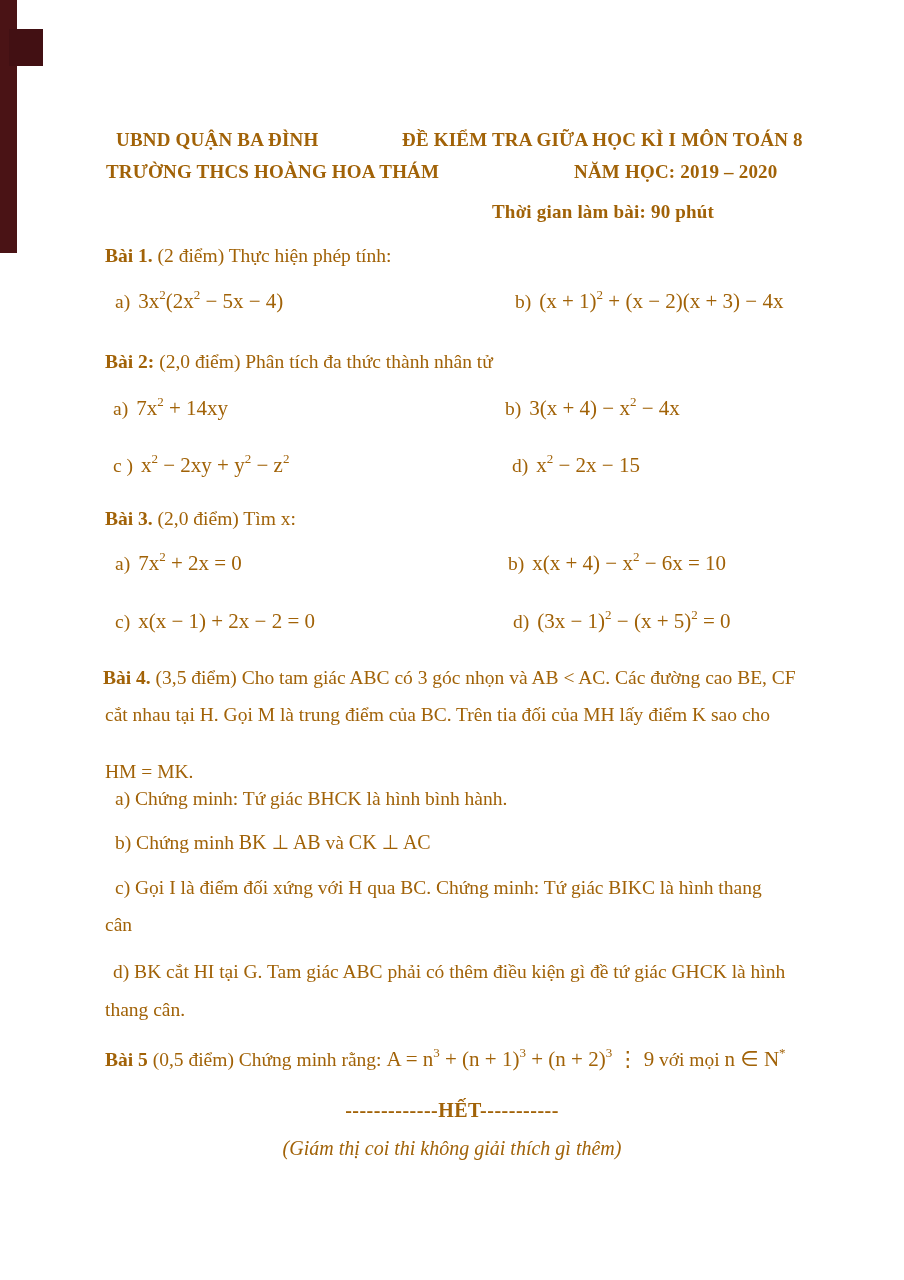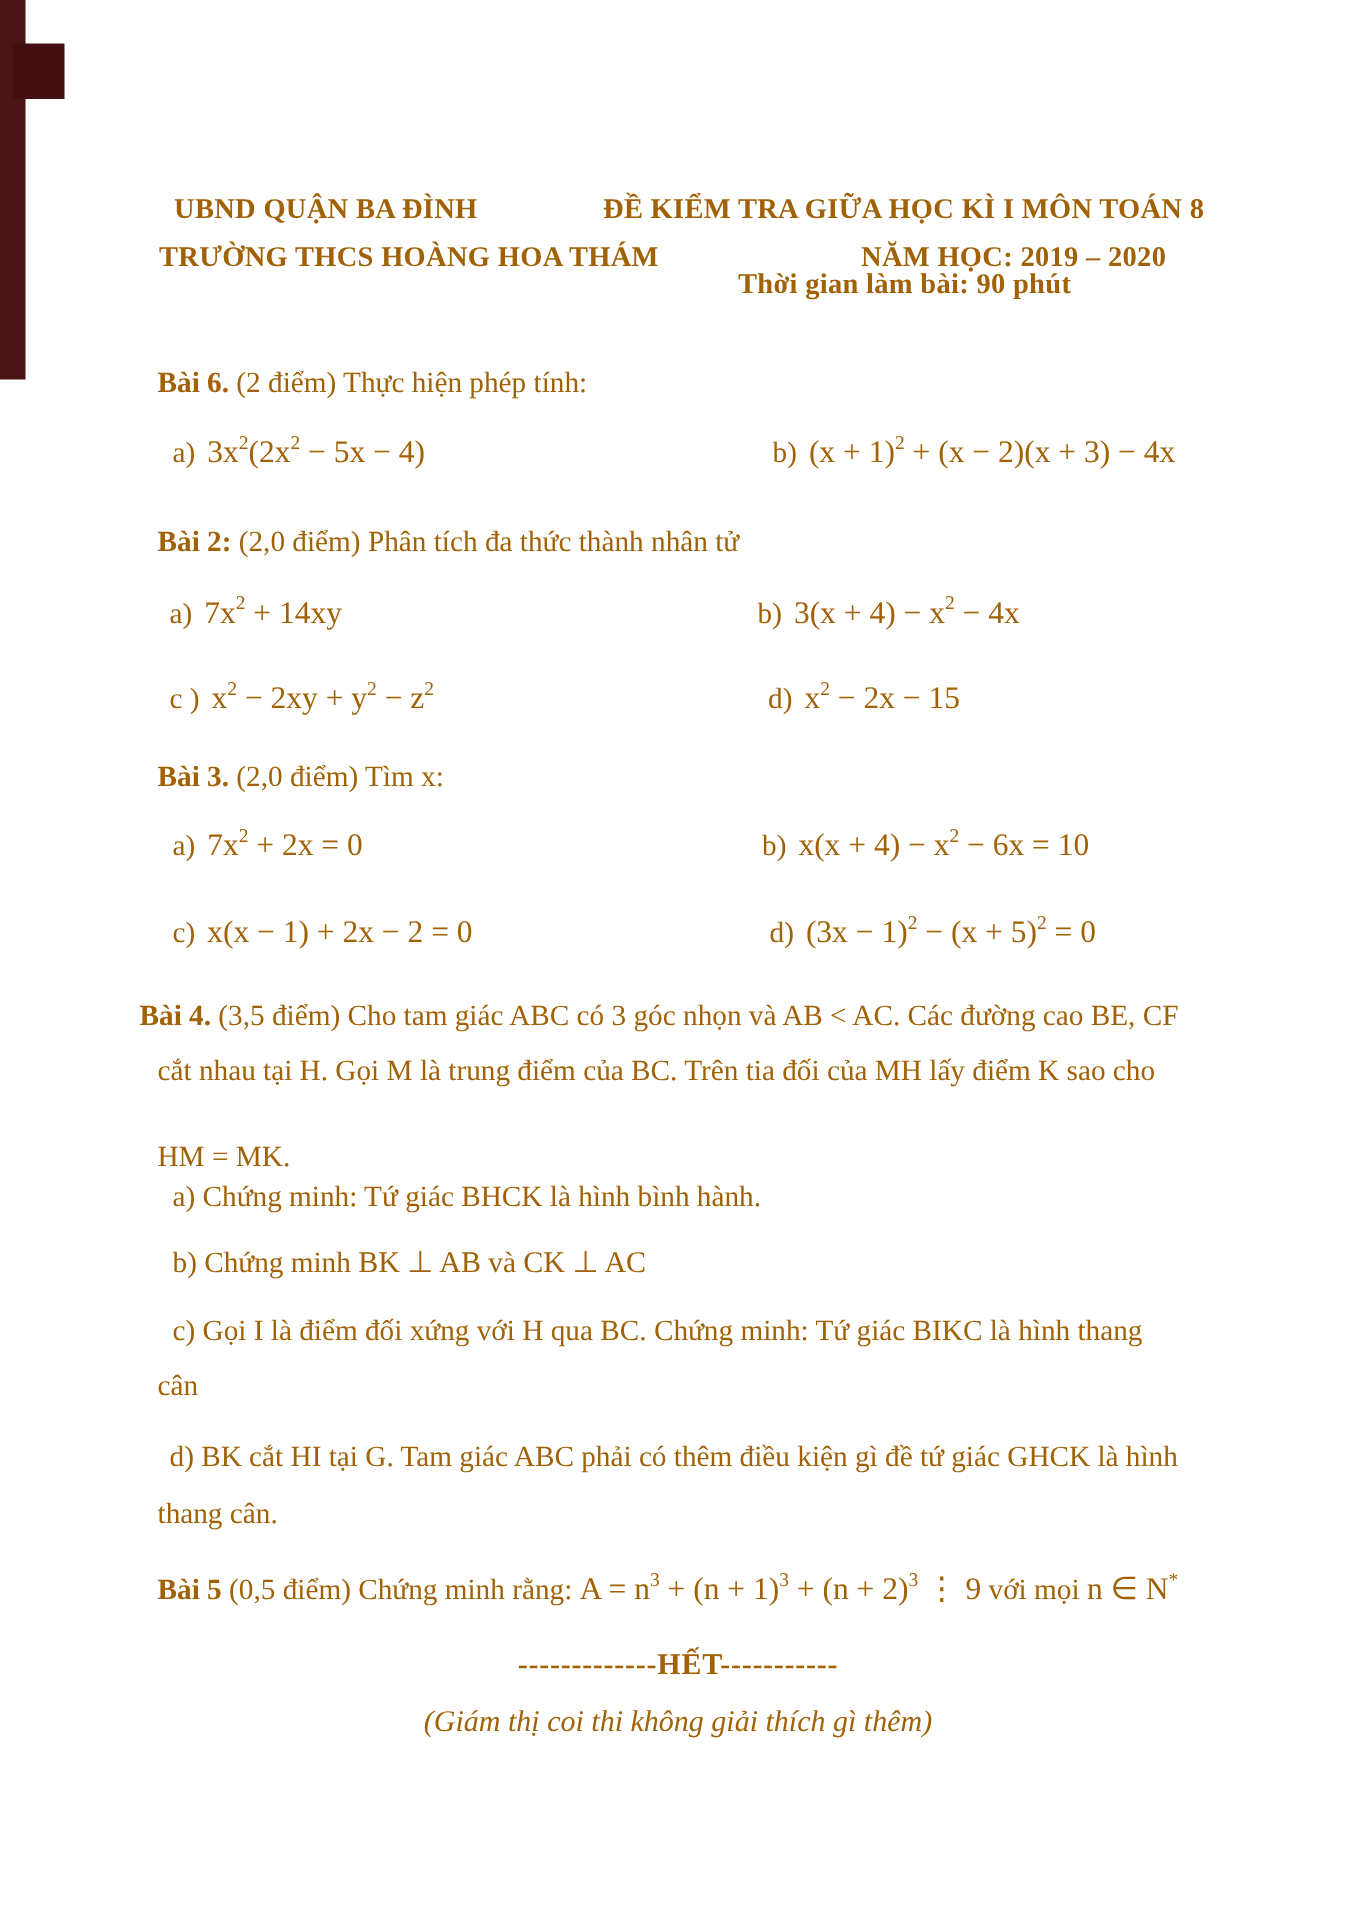--- a/index.html
+++ b/index.html
@@ -36,25 +36,25 @@
 <div class="page">
 
   <div class="scan-bar"></div>
   <div class="scan-square"></div>
 
   <div>
     <div class="abs hdr" style="left:116px;top:128px;">UBND QUẬN BA ĐÌNH</div>
     <div class="abs hdr" style="left:402px;top:128px;">ĐỀ KIỂM TRA GIỮA HỌC KÌ I MÔN TOÁN 8</div>
     <div class="abs hdr" style="left:106px;top:160px;">TRƯỜNG THCS HOÀNG HOA THÁM</div>
     <div class="abs hdr" style="left:574px;top:160px;">NĂM HỌC: 2019 – 2020</div>
-    <div class="abs hdr" style="left:492px;top:178px;">Thời gian làm bài: 90 phút</div>
+    <div class="abs hdr" style="left:492px;top:200px;">Thời gian làm bài: 90 phút</div>
   </div>
 
   <div class="abs body-text" style="left:105px;top:244px;">
-    <span class="bold">Bài 6.</span><span> (2 điểm) Thực hiện phép tính:</span>
+    <span class="bold">Bài 1.</span><span> (2 điểm) Thực hiện phép tính:</span>
   </div>
   <div class="abs part-row" style="left:115px;top:288px;">
     <span class="part-label">a)</span><span class="math">3x<sup>2</sup>(2x<sup>2</sup> − 5x − 4)</span>
   </div>
   <div class="abs part-row" style="left:515px;top:288px;">
     <span class="part-label">b)</span><span class="math">(x + 1)<sup>2</sup> + (x − 2)(x + 3) − 4x</span>
   </div>
 
   <div class="abs body-text" style="left:105px;top:350px;text-align:center;">
     <span class="bold">Bài 2:</span><span> (2,0 điểm) Phân tích đa thức thành nhân tử</span>
@@ -81,21 +81,21 @@
   <div class="abs part-row" style="left:508px;top:550px;">
     <span class="part-label">b)</span><span class="math">x(x + 4) − x<sup>2</sup> − 6x = 10</span>
   </div>
   <div class="abs part-row" style="left:115px;top:608px;">
     <span class="part-label">c)</span><span class="math">x(x − 1) + 2x − 2 = 0</span>
   </div>
   <div class="abs part-row" style="left:513px;top:608px;">
     <span class="part-label">d)</span><span class="math">(3x − 1)<sup>2</sup> − (x + 5)<sup>2</sup> = 0</span>
   </div>
 
-  <div class="abs body-text" style="left:93px;top:666px;">
+  <div class="abs body-text" style="left:103px;top:666px;">
     <span class="bold">Bài 4.</span><span> (3,5 điểm) Cho tam giác ABC có 3 góc nhọn và AB &lt; AC. Các đường cao BE, CF</span>
   </div>
   <div class="abs body-text" style="left:105px;top:703px;">cắt nhau tại H. Gọi M là trung điểm của BC. Trên tia đối của MH lấy điểm K sao cho</div>
   <div class="abs body-text" style="left:105px;top:760px;">HM = MK.</div>
 
   <div class="abs body-text" style="left:115px;top:787px;">a) Chứng minh: Tứ giác BHCK là hình bình hành.</div>
   <div class="abs body-text" style="left:115px;top:830px;">
     <span>b) Chứng minh </span><span class="math" style="font-size:20px;">BK ⊥ AB</span><span> và </span><span class="math" style="font-size:20px;">CK ⊥ AC</span>
   </div>
   <div class="abs body-text" style="left:115px;top:876px;">c) Gọi I là điểm đối xứng với H qua BC. Chứng minh: Tứ giác BIKC là hình thang</div>

